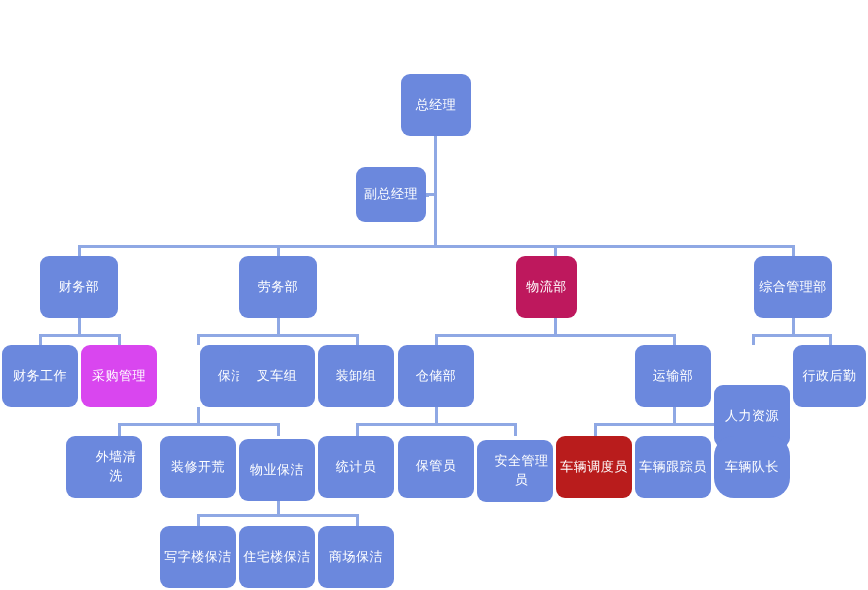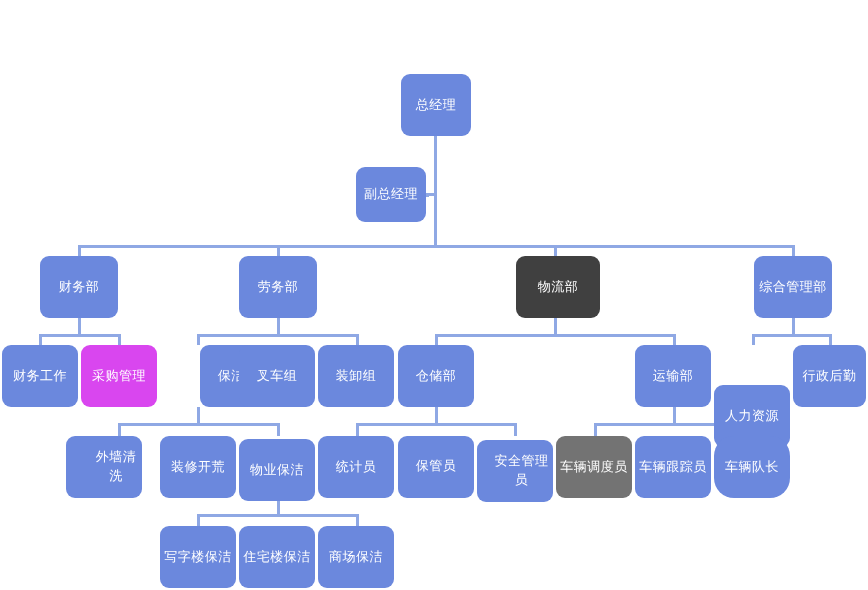--- a/index.html
+++ b/index.html
@@ -100,21 +100,21 @@
       </div>
       <div class="org-node" style="left: 356px; top: 167px; width: 70px; height: 55px; background: rgb(107, 136, 221); color: rgb(255, 255, 255);">
         <span class="node-label">副总经理</span>
       </div>
       <div class="org-node" style="left: 40px; top: 256px; width: 78px; height: 62px; background: rgb(107, 136, 221); color: rgb(255, 255, 255);">
         <span class="node-label">财务部</span>
       </div>
       <div class="org-node" style="left: 239px; top: 256px; width: 78px; height: 62px; background: rgb(107, 136, 221); color: rgb(255, 255, 255);">
         <span class="node-label">劳务部</span>
       </div>
-      <div class="org-node" style="left: 516px; top: 256px; width: 84px; height: 62px; background: #404040; color: rgb(255, 255, 255);">
+      <div class="org-node" style="left: 516px; top: 256px; width: 61px; height: 62px; background: #be185d; color: rgb(255, 255, 255);">
         <span class="node-label">物流部</span>
       </div>
       <div class="org-node" style="left: 754px; top: 256px; width: 78px; height: 62px; background: rgb(107, 136, 221); color: rgb(255, 255, 255);">
         <span class="node-label">综合管理部</span>
       </div>
       <div class="org-node" style="left: 2px; top: 345px; width: 76px; height: 62px; background: rgb(107, 136, 221); color: rgb(255, 255, 255);">
         <span class="node-label">财务工作</span>
       </div>
       <div class="org-node" style="left: 81px; top: 345px; width: 76px; height: 62px; background: #d946ef; color: rgb(255, 255, 255);">
         <span class="node-label">采购管理</span>
@@ -151,21 +151,21 @@
       </div>
       <div class="org-node" style="left: 318px; top: 436px; width: 76px; height: 62px; background: rgb(107, 136, 221); color: rgb(255, 255, 255);">
         <span class="node-label">统计员</span>
       </div>
       <div class="org-node" style="left: 398px; top: 436px; width: 76px; height: 62px; background: rgb(107, 136, 221); color: rgb(255, 255, 255); font-family: Liberation Mono, monospace;">
         <span class="node-label">保管员</span>
       </div>
       <div class="org-node" style="left: 477px; top: 440px; width: 76px; height: 62px; background: rgb(107, 136, 221); color: rgb(255, 255, 255); padding-left: 17px;">
         <span class="node-label">安全管理员</span>
       </div>
-      <div class="org-node" style="left: 556px; top: 436px; width: 76px; height: 62px; background: #737373; color: rgb(255, 255, 255);">
+      <div class="org-node" style="left: 556px; top: 436px; width: 76px; height: 62px; background: #b91c1c; color: rgb(255, 255, 255);">
         <span class="node-label">车辆调度员</span>
       </div>
       <div class="org-node" style="left: 635px; top: 436px; width: 76px; height: 62px; background: rgb(107, 136, 221); color: rgb(255, 255, 255);">
         <span class="node-label">车辆跟踪员</span>
       </div>
       <div class="org-node" style="left: 714px; top: 436px; width: 76px; height: 62px; background: rgb(107, 136, 221); color: rgb(255, 255, 255); border-radius: 20px;">
         <span class="node-label">车辆队长</span>
       </div>
       <div class="org-node" style="left: 160px; top: 526px; width: 76px; height: 62px; background: rgb(107, 136, 221); color: rgb(255, 255, 255);">
         <span class="node-label">写字楼保洁</span>

